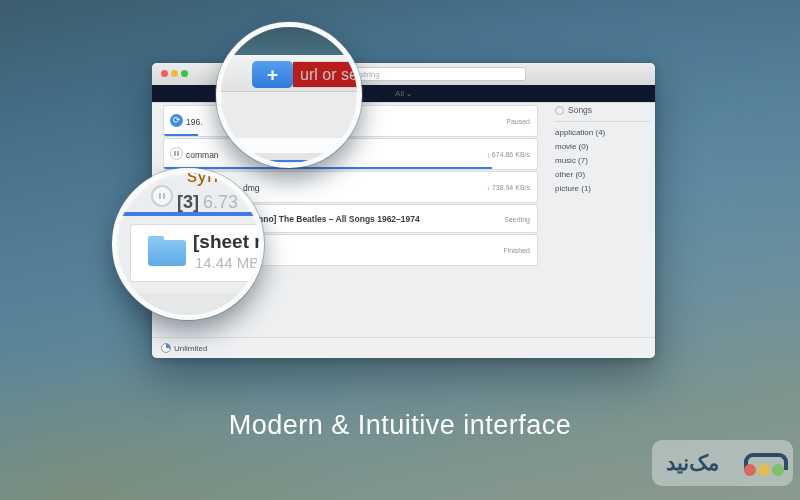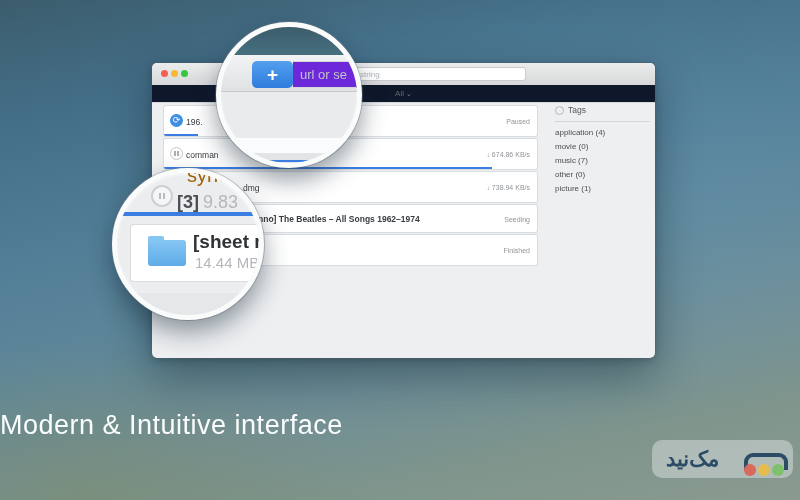--- a/index.html
+++ b/index.html
@@ -61,22 +61,22 @@
 
   
   .lens{border-radius:50%;border:5px solid #fafbfb;overflow:hidden;
        box-shadow:0 12px 24px rgba(20,38,50,.45),0 0 0 1px rgba(120,134,144,.45),inset 0 1px 3px rgba(255,255,255,.7)}
   #lens-top{left:216px;top:22px;width:146px;height:146px;box-sizing:border-box;background:#e9ebed}
   .lt-teal{left:0;top:0;width:100%;height:28px;background:linear-gradient(#3c5c6b,#47707f)}
   .lt-bar{left:0;top:28px;width:100%;height:36px;background:linear-gradient(#f2f3f4,#dfe1e3);border-bottom:1px solid #c6c8ca}
   .lt-plus{left:31px;top:34px;width:41px;height:27px;border-radius:5px;
        background:linear-gradient(#549fee,#2e7cdc);color:#fff;font-size:19px;font-weight:700;
        display:flex;align-items:center;justify-content:center}
-  .lt-field{left:72px;top:34px;width:70px;height:27px;background:#6d28d9;border:1px solid #d5d7d9;border-left:none;
-       box-sizing:border-box;font-size:13px;color:#c2c6cb;line-height:25px;padding-left:7px;white-space:nowrap}
+  .lt-field{left:72px;top:34px;width:70px;height:27px;background:#b91c1c;border:1px solid #d5d7d9;border-left:none;
+       box-sizing:border-box;font-size:16px;color:#c2c6cb;line-height:25px;padding-left:7px;white-space:nowrap}
   .lt-white{left:0;top:111px;width:100%;height:15px;background:#fbfcfd}
   .lt-gray2{left:0;top:126px;width:100%;height:20px;background:#e2e4e6}
   .lt-blue{left:0;top:133px;width:100%;height:2px;background:#3b7de2}
 
   #lens-left{left:112px;top:168px;width:152px;height:152px;box-sizing:border-box;background:#ebedef}
   .ll-sync{left:70px;top:-9px;font-size:20px;color:#a16207;white-space:nowrap}
   .ll-pause{left:34px;top:12px;width:22px;height:22px;border-radius:50%;background:#f5f6f7;border:2px solid #ccd0d3;
        box-sizing:border-box;display:flex;align-items:center;justify-content:center;gap:2px}
   .ll-pause i{display:block;width:2px;height:6px;background:#b9bdc1}
   .ll-idx{left:60px;top:19px;font-size:18px;white-space:nowrap}
@@ -84,22 +84,22 @@
   .ll-idx span{color:#b4b8bc;margin-left:4px}
   .ll-bar{left:0;top:39px;width:100%;height:4px;background:#3b7de2}
   .ll-card{left:14px;top:52px;width:140px;height:56px;background:#fff;border-radius:3px;box-shadow:0 0 0 1px rgba(200,204,208,.5)}
   .ll-folder{left:17px;top:15px;width:38px;height:26px;border-radius:2px 3px 3px 3px;background:linear-gradient(#85c6f2,#5fabe8)}
   .ll-folder:before{content:"";position:absolute;left:0;top:-4px;width:16px;height:5px;border-radius:2px 2px 0 0;background:#85c6f2}
   .ll-name{left:62px;top:6px;font-size:19px;font-weight:600;color:#2f3337;white-space:nowrap}
   .ll-size{left:64px;top:29px;font-size:15px;color:#b4b8bc;white-space:nowrap}
   .ll-gray{left:0;top:120px;width:100%;height:22px;background:#e5e7e9}
 
   
-  #caption{left:0;top:410px;width:100%;text-align:left;font-size:27px;color:#fbfdfd;letter-spacing:.5px}
-  #logo{left:652px;top:440px;width:141px;height:38px;border-radius:10px;background:rgba(228,232,235,.45)}
+  #caption{left:0;top:410px;width:100%;text-align:center;font-size:27px;color:#fbfdfd;letter-spacing:.5px}
+  #logo{left:652px;top:440px;width:141px;height:46px;border-radius:10px;background:rgba(228,232,235,.45)}
   #logo-text{left:14px;top:0;height:100%;display:flex;align-items:center;font-size:21px;font-weight:700;color:#2b4b67;direction:rtl}
   #logo-arch{left:92px;top:13px;width:44px;height:17px;border:4px solid #2b4b67;border-bottom:none;border-radius:9px 9px 0 0;box-sizing:border-box}
   .dot{width:12px;height:12px;border-radius:50%;top:24px}
   #dot-red{left:92px;background:#d8695b}
   #dot-yellow{left:106px;background:#e7bc4f}
   #dot-green{left:120px;background:#7fc06d}
 </style>
 </head>
 <body>
 
@@ -155,50 +155,54 @@
   </div>
 
   <div id="row5" class="abs card">
     <span class="abs mid-title">g</span>
     <span class="abs status">Finished</span>
   </div>
 
   <div id="tags" class="abs">
     <div id="tags-head">
       <span class="ring"></span>
-      <span>Tags</span>
+      <span>Songs</span>
     </div>
     <hr id="tags-sep">
     <div class="tag">application (4)</div>
     <div class="tag">movie (0)</div>
     <div class="tag">music (7)</div>
     <div class="tag">other (0)</div>
     <div class="tag">picture (1)</div>
   </div>
 
+  <div id="statusbar" class="abs">
+    <span id="gauge"></span>
+    <span id="unlimited-label">Unlimited</span>
+  </div>
 </div>
 
 <div id="lens-top" class="abs lens">
   <div class="abs lt-teal"></div>
   <div class="abs lt-bar"></div>
   <div class="abs lt-plus">+</div>
   <div class="abs lt-field">url or se</div>
   <div class="abs lt-white"></div>
   <div class="abs lt-gray2"></div>
   <div class="abs lt-blue"></div>
 </div>
 
 <div id="lens-left" class="abs lens">
   <div class="abs ll-sync">sync</div>
   <div class="abs ll-pause">
       <i></i>
       <i></i>
     </div>
   <div class="abs ll-idx">
-    <b>[3]</b><span>9.83</span>
+    <b>[3]</b><span>6.73</span>
   </div>
   <div class="abs ll-bar"></div>
   <div class="abs ll-card">
     <span class="abs ll-folder"></span>
     <span class="abs ll-name">[sheet m</span>
     <span class="abs ll-size">14.44 MB</span>
   </div>
   <div class="abs ll-gray"></div>
 </div>
 

